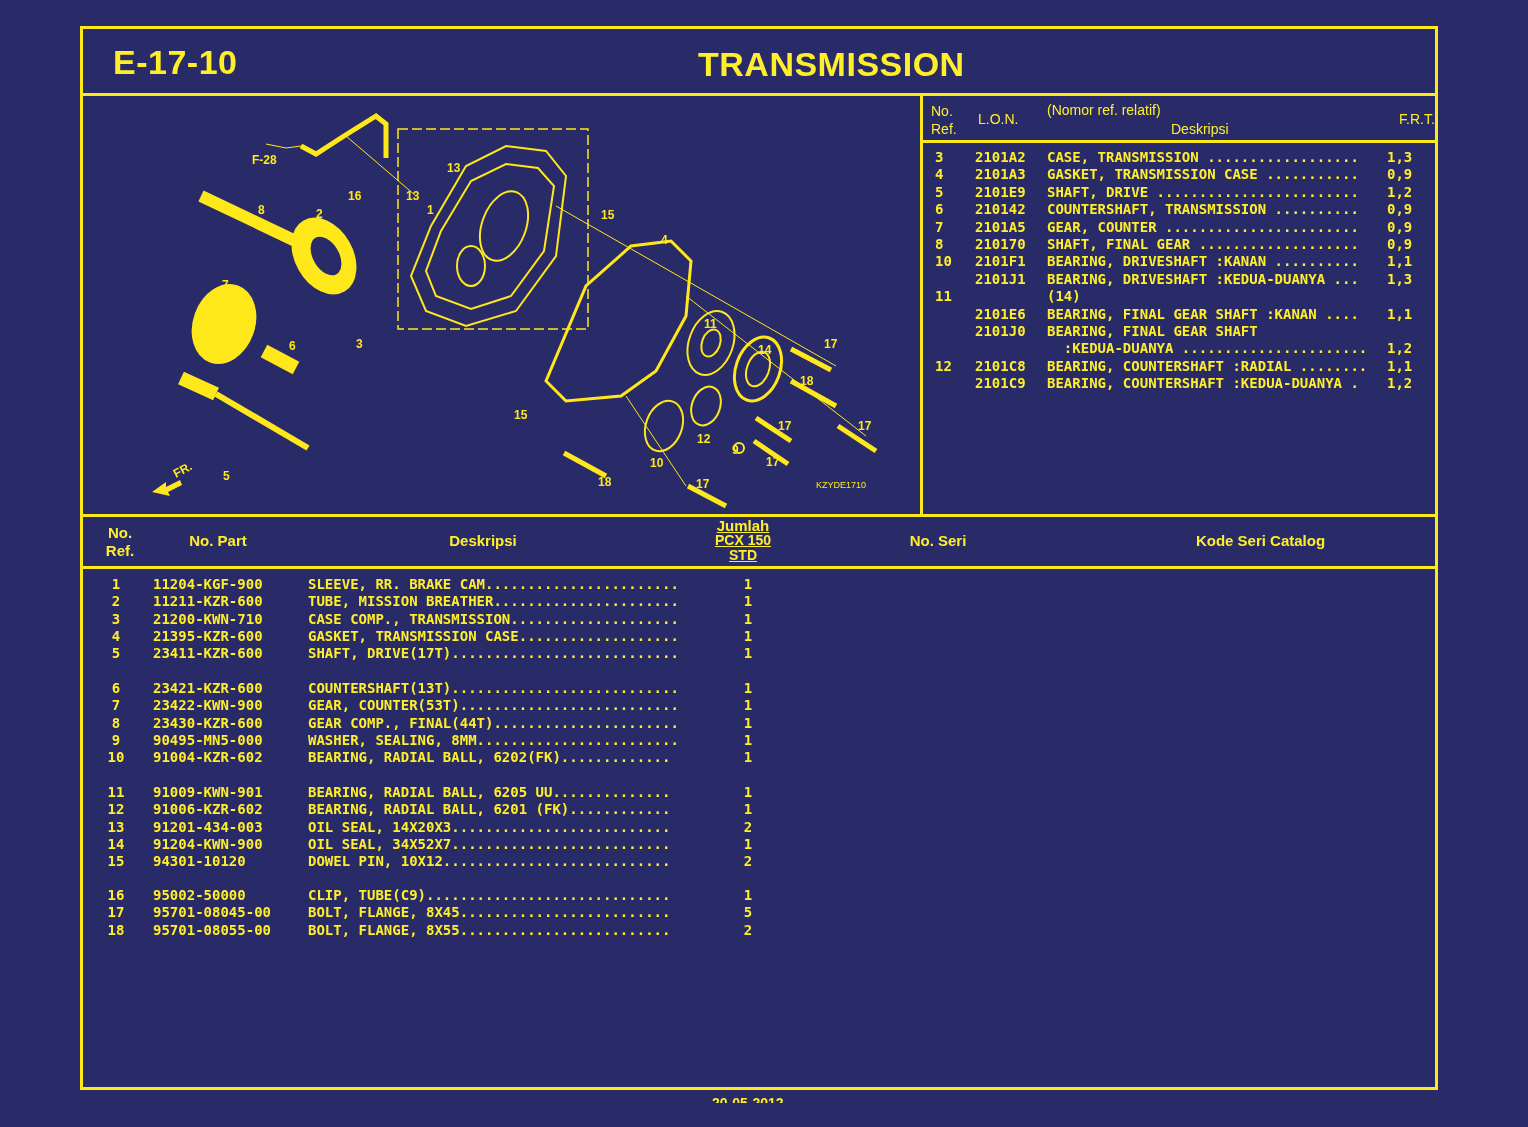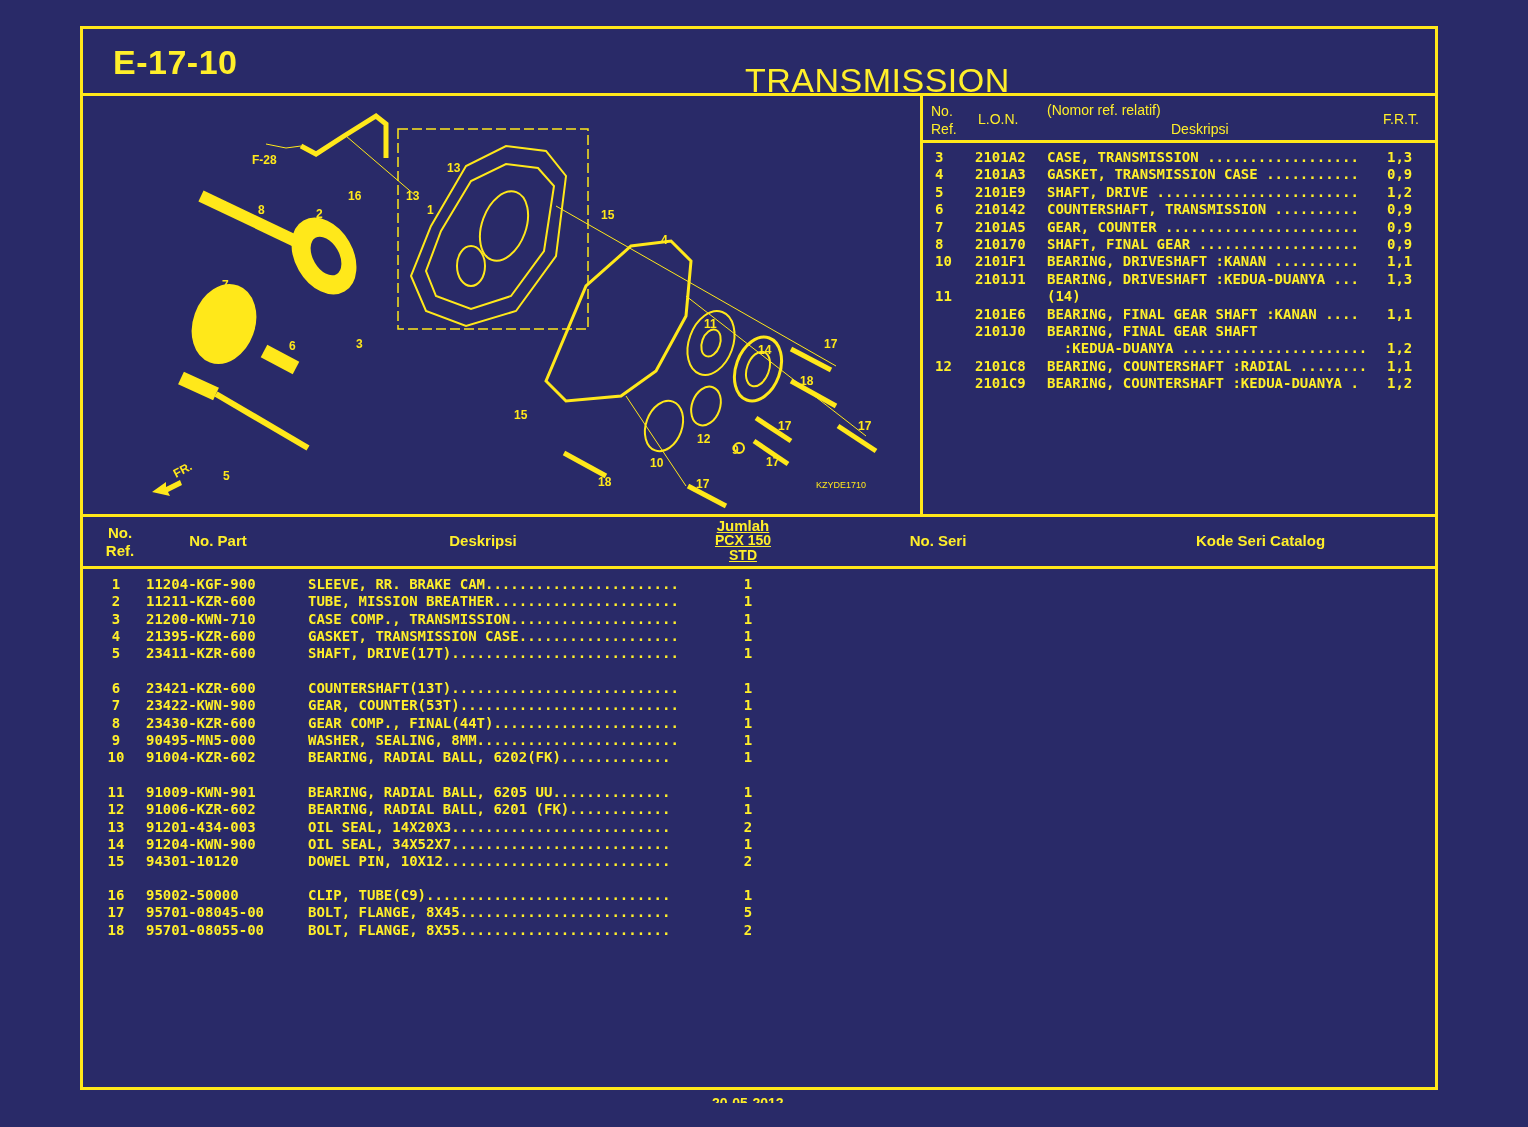--- a/index.html
+++ b/index.html
@@ -4,34 +4,34 @@
 <style>
   html, body { margin:0; padding:0; }
   body {
     width:1528px; height:1127px; background:#292a68; position:relative; overflow:hidden;
     font-family:"Liberation Sans", sans-serif; color:#ffef2a;
   }
   .frame { position:absolute; left:80px; top:26px; width:1352px; height:1058px; border:3px solid #ffe81a; box-sizing:content-box; }
   .hline { position:absolute; left:0; right:0; height:3px; background:#ffe81a; }
   .vline { position:absolute; width:3px; background:#ffe81a; }
   .code { position:absolute; left:30px; top:14px; font-size:34px; font-weight:bold; letter-spacing:0.5px; }
-  .title { position:absolute; left:615px; top:32px; font-size:34px; font-weight:normal; letter-spacing:0.5px;margin-left:47px; }
+  .title { position:absolute; left:615px; top:16px; font-size:34px; font-weight:bold; letter-spacing:0.5px; }
   .mono { font-family:"DejaVu Sans Mono", monospace; font-weight:bold; font-size:14px; white-space:pre; }
   .diagram { position:absolute; left:3px; top:67px; width:834px; height:394px; }
   .frt-head { position:absolute; font-size:14px; }
   .frt-row { position:absolute; left:0; height:17px; line-height:17px; }
   .frt-ref { position:absolute; left:12px; }
   .frt-lon { position:absolute; left:52px;text-align:center; }
   .frt-desc { position:absolute; left:124px; }
   .frt-val { position:absolute; left:464px; }
   .th { position:absolute; font-weight:bold; font-size:15px; text-align:center; }
   .th-small { font-size:14px; }
   .prow { position:absolute; left:0; height:17px; line-height:17px; }
   .p-ref { position:absolute; left:20px; width:26px; text-align:center; }
-  .p-no { position:absolute; left:63px; }
+  .p-no { position:absolute; left:70px; }
   .p-desc { position:absolute; left:225px;text-align:center; }
   .p-qty { position:absolute; left:655px; width:20px; text-align:center; }
   .footer-date { position:absolute; left:712px; top:1094px; font-weight:bold; font-size:14px; height:9px; overflow:hidden; line-height:18px; }
   svg text { font-family:"Liberation Sans", sans-serif; }
 </style>
 </head>
 <body>
 
 <div class="frame">
 
@@ -133,21 +133,21 @@
   <div class="vline" style="left:837px; top:67px; height:418px;"></div>
 
   <div style="position:absolute; left:840px; top:67px; width:512px; height:418px;">
     <div class="frt-head" style="left:8px; top:6px; line-height:18px;">
       <div>No.</div>
       <div>Ref.</div>
     </div>
     <div class="frt-head" style="left:55px; top:15px;">L.O.N.</div>
     <div class="frt-head" style="left:124px; top:6px;">(Nomor ref. relatif)</div>
     <div class="frt-head" style="left:248px; top:25px;">Deskripsi</div>
-    <div class="frt-head" style="left:460px; top:15px;">F.R.T.</div>
+    <div class="frt-head" style="left:476px; top:15px;">F.R.T.</div>
     <div class="hline" style="top:44px;"></div>
 
     <div id="frt-rows" style="position:absolute; left:0; top:53px; width:512px;" class="mono">
       <div class="frt-row" style="top:0px;"><span class="frt-ref">3</span><span class="frt-lon">2101A2</span><span class="frt-desc">CASE, TRANSMISSION ..................</span><span class="frt-val">1,3</span></div>
       <div class="frt-row" style="top:17.4px;"><span class="frt-ref">4</span><span class="frt-lon">2101A3</span><span class="frt-desc">GASKET, TRANSMISSION CASE ...........</span><span class="frt-val">0,9</span></div>
       <div class="frt-row" style="top:34.8px;"><span class="frt-ref">5</span><span class="frt-lon">2101E9</span><span class="frt-desc">SHAFT, DRIVE ........................</span><span class="frt-val">1,2</span></div>
       <div class="frt-row" style="top:52.2px;"><span class="frt-ref">6</span><span class="frt-lon">210142</span><span class="frt-desc">COUNTERSHAFT, TRANSMISSION ..........</span><span class="frt-val">0,9</span></div>
       <div class="frt-row" style="top:69.6px;"><span class="frt-ref">7</span><span class="frt-lon">2101A5</span><span class="frt-desc">GEAR, COUNTER .......................</span><span class="frt-val">0,9</span></div>
       <div class="frt-row" style="top:87px;"><span class="frt-ref">8</span><span class="frt-lon">210170</span><span class="frt-desc">SHAFT, FINAL GEAR ...................</span><span class="frt-val">0,9</span></div>
       <div class="frt-row" style="top:104.4px;"><span class="frt-ref">10</span><span class="frt-lon">2101F1</span><span class="frt-desc">BEARING, DRIVESHAFT :KANAN ..........</span><span class="frt-val">1,1</span></div>

